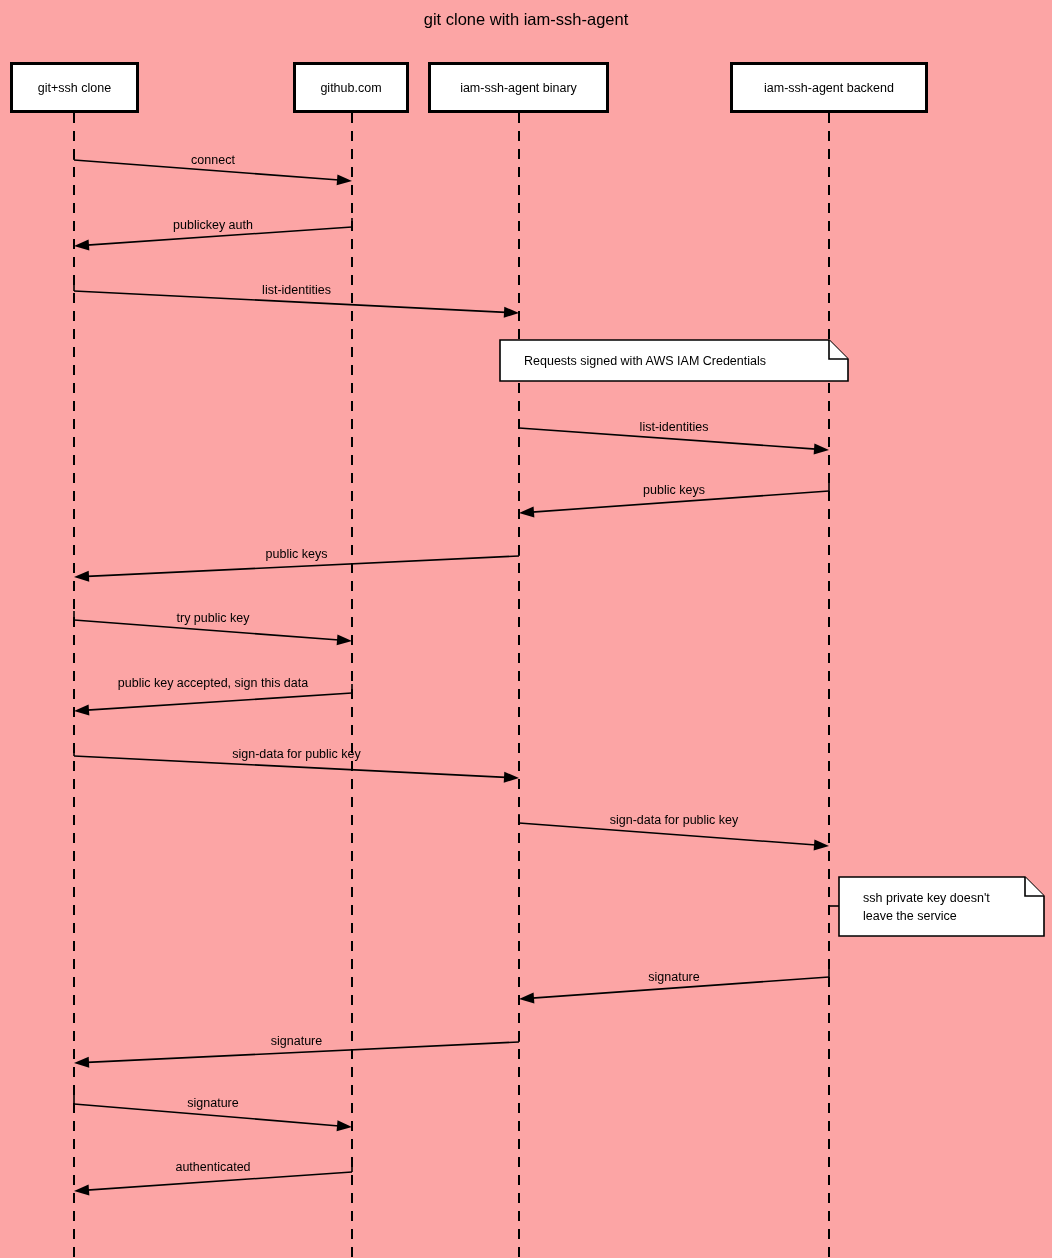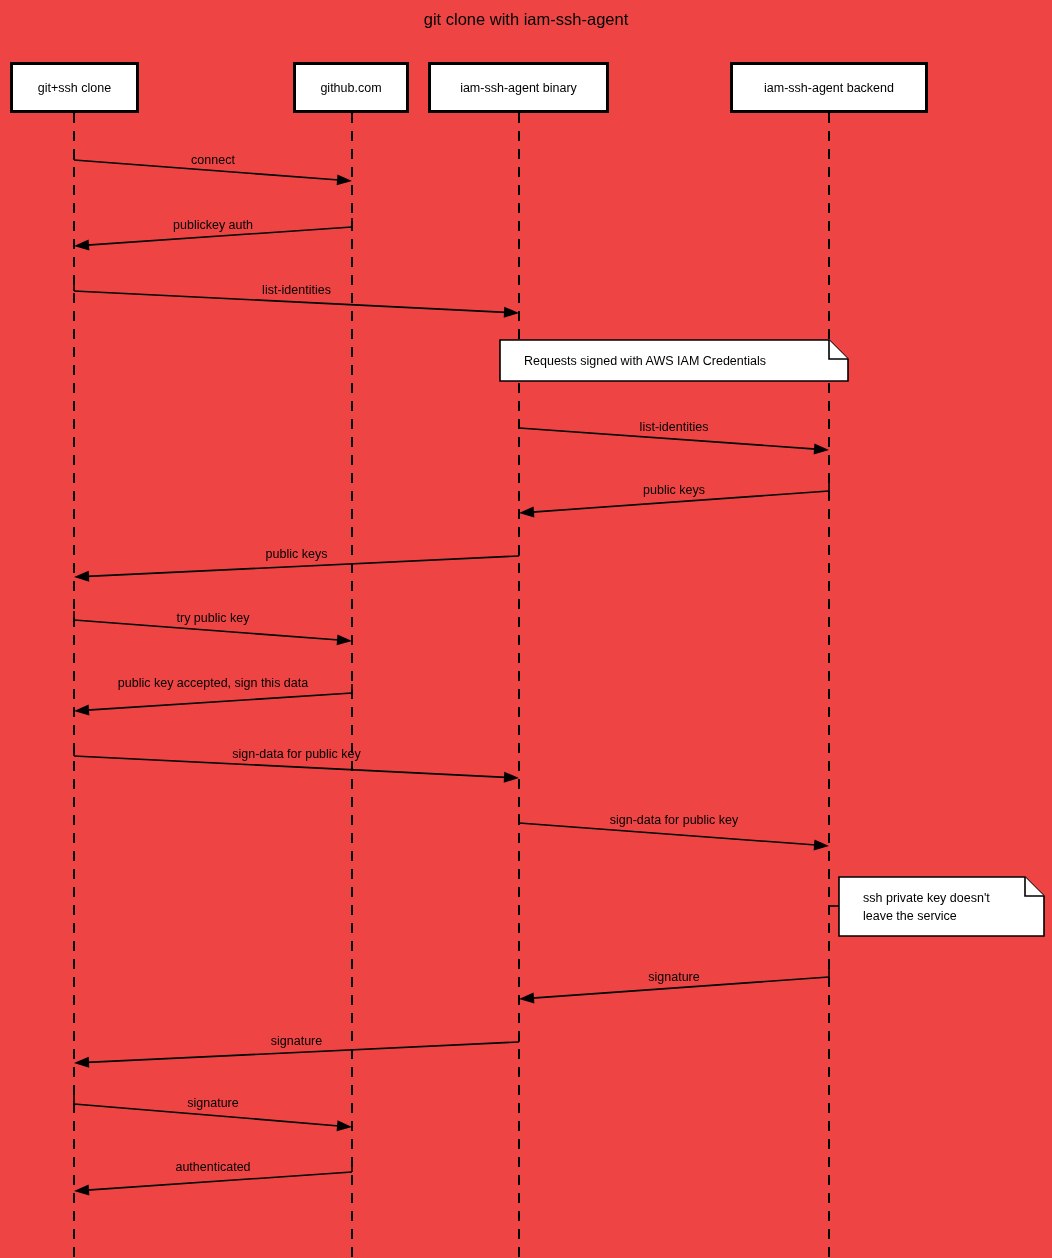--- a/index.html
+++ b/index.html
@@ -9,21 +9,21 @@
     background: #ffffff;
   }
   body {
     font-family: "Liberation Sans", sans-serif;
     color: #000000;
   }
   #canvas {
     position: relative;
     width: 1052px;
     height: 1258px;
-    background: #ef4444;
+    background: #fca5a5;
     overflow: hidden;
   }
   #diagram-svg {
     position: absolute;
     left: 0;
     top: 0;
     width: 1052px;
     height: 1258px;
   }
   .diagram-title {

